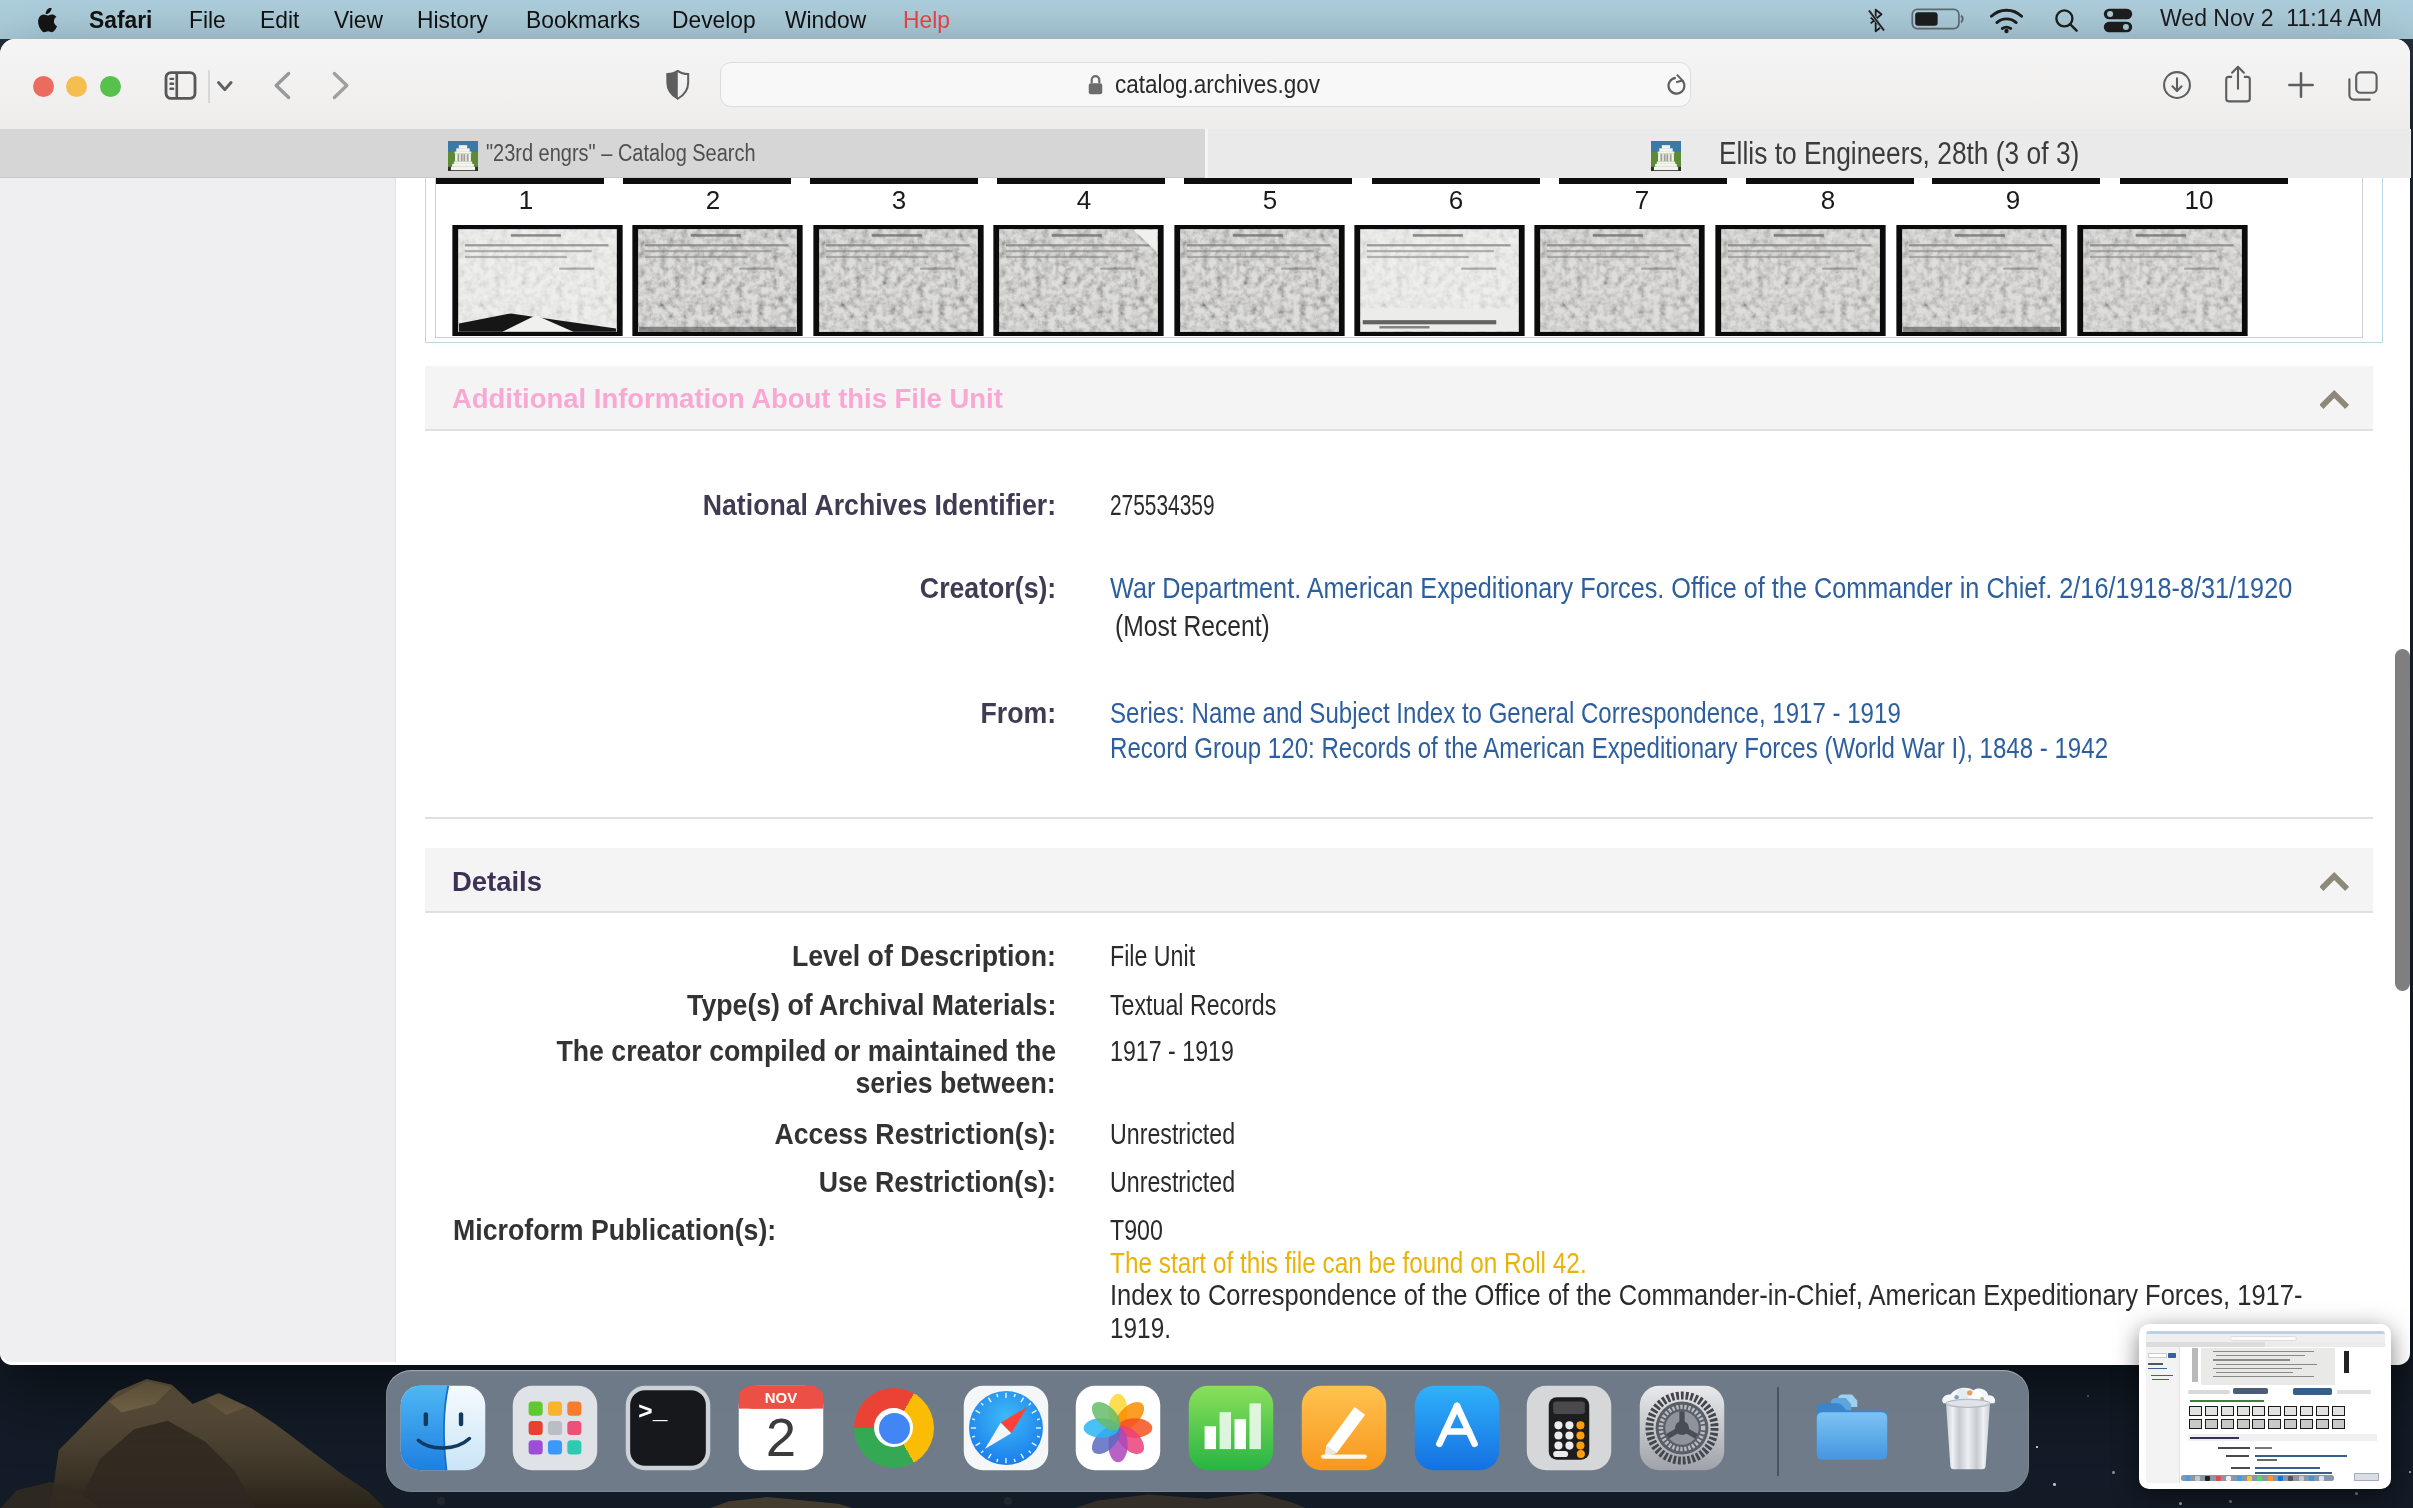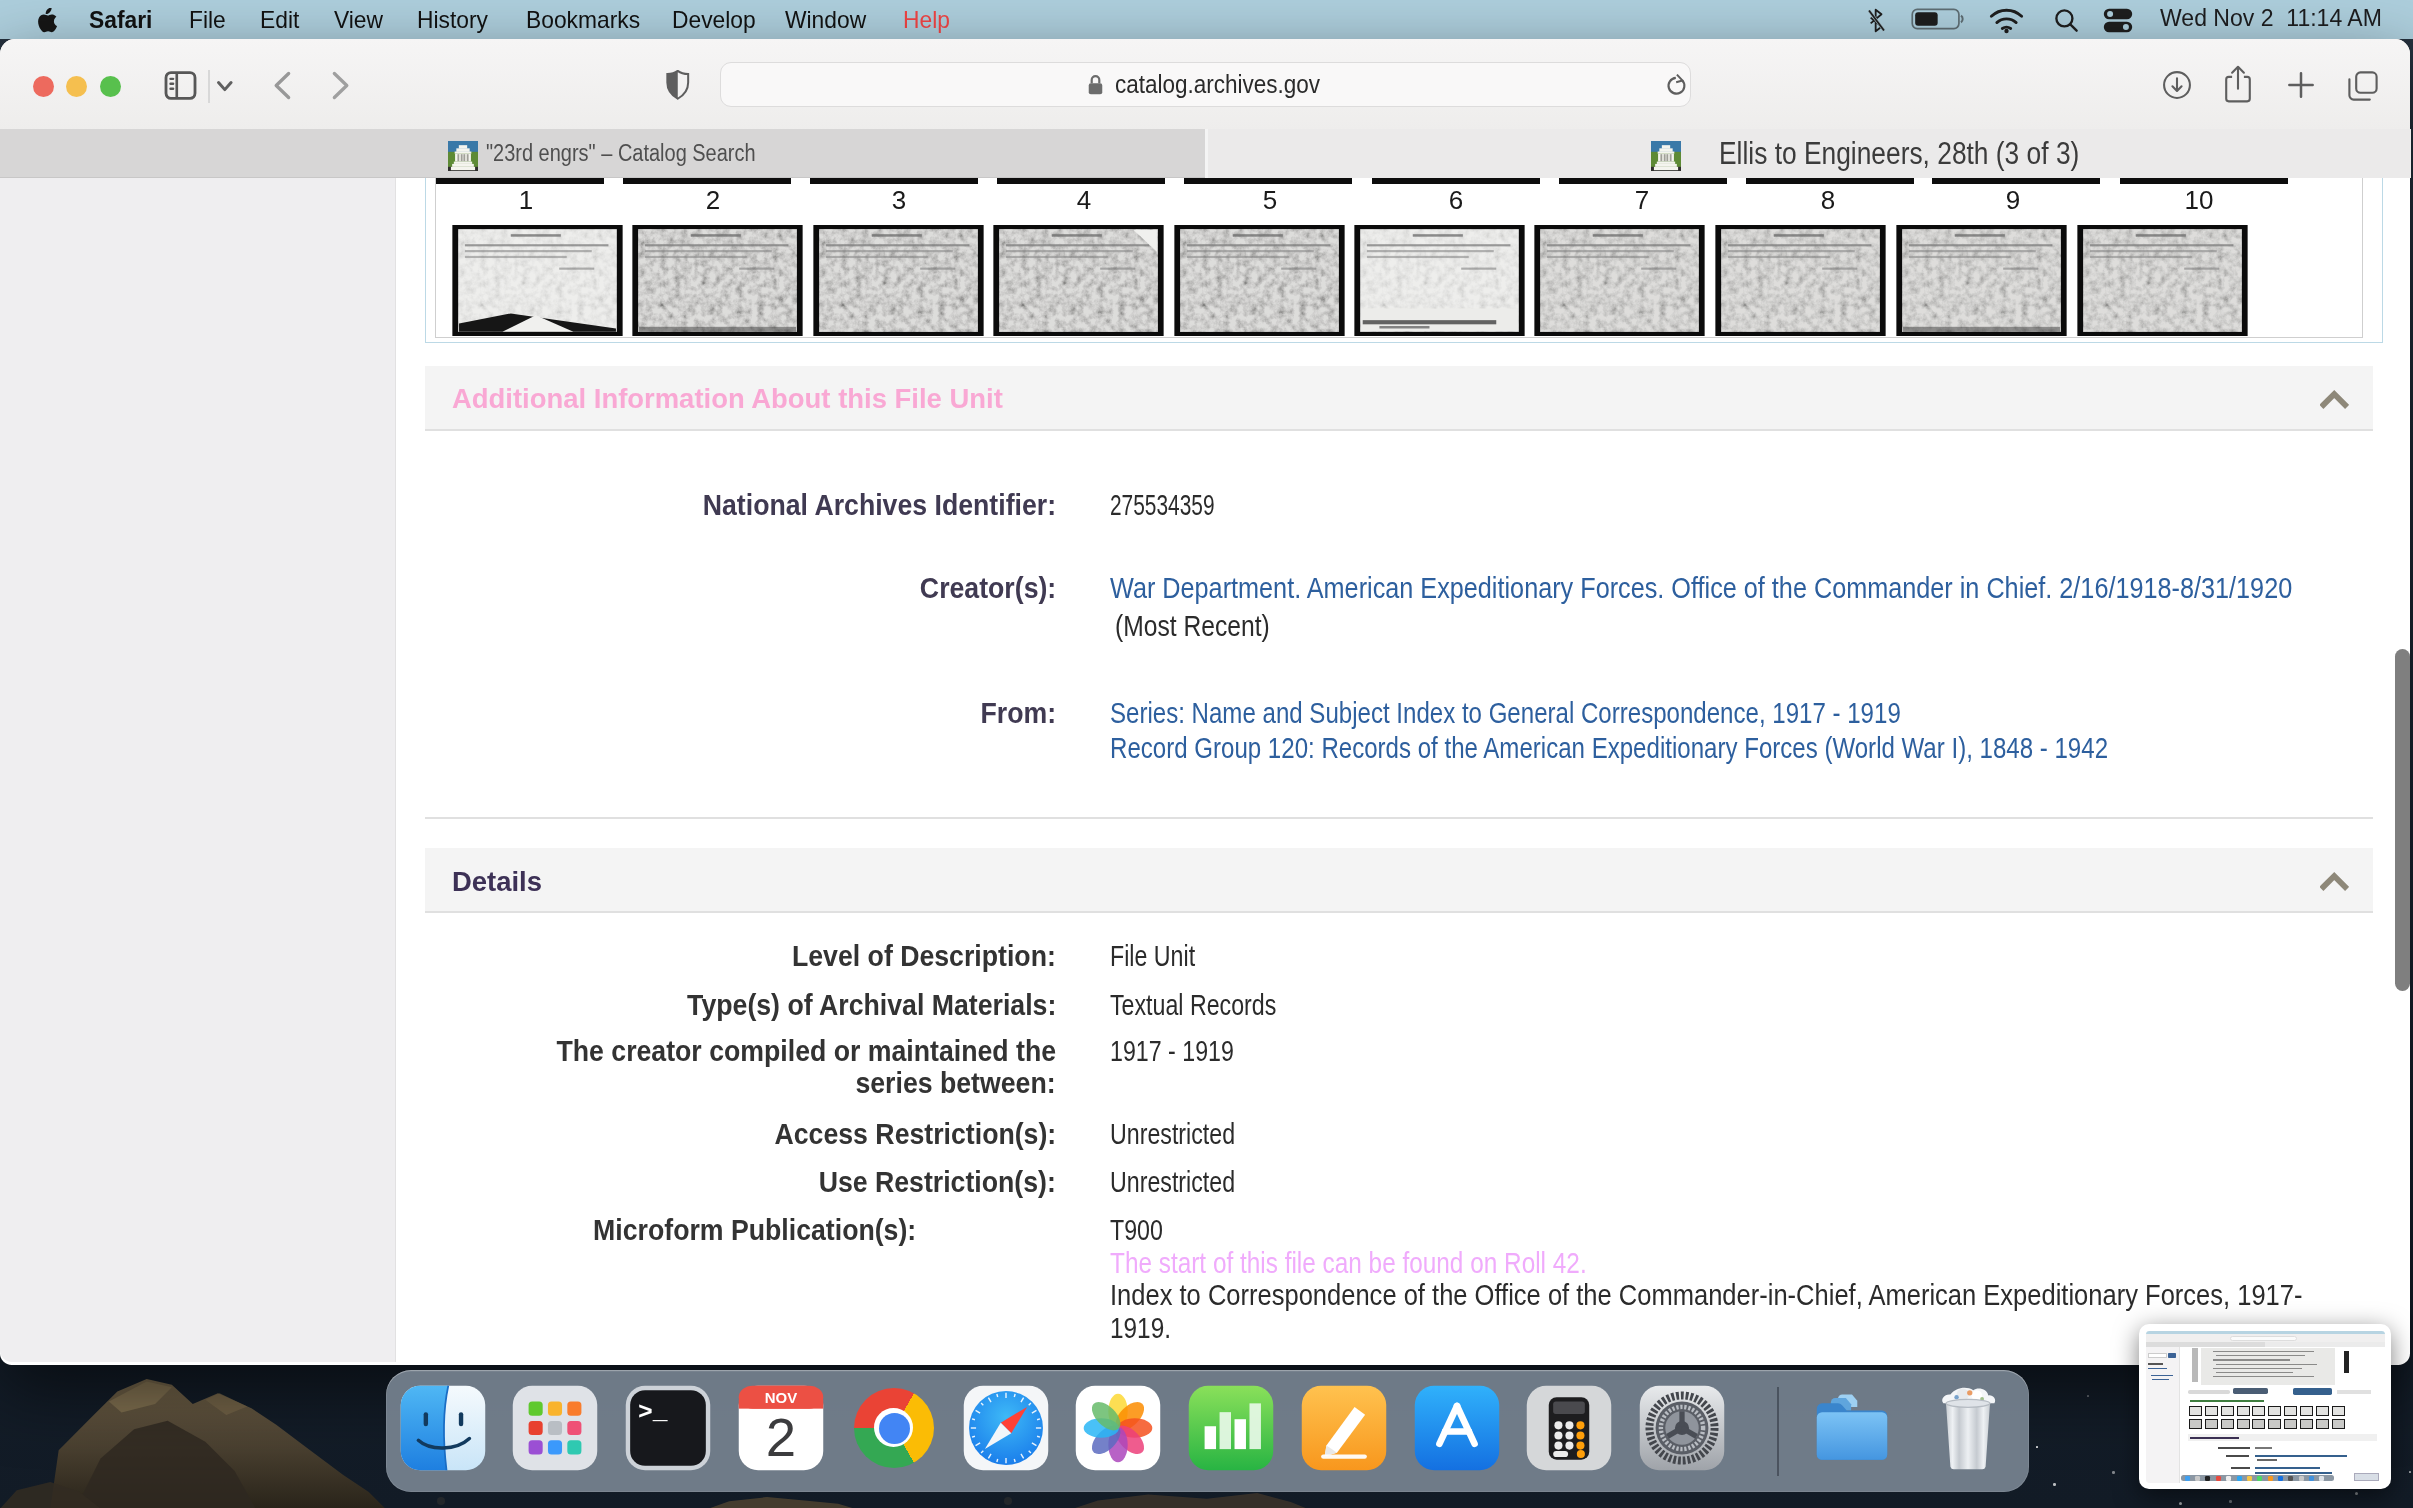--- a/index.html
+++ b/index.html
@@ -384,23 +384,23 @@
     <div class="abs" style="left:1110px;top:942px;height:28.5px;line-height:28.5px;font-size:29px;color:#2b2b2b;"><span class="sx" style="--sx:0.8">File Unit</span></div>
     <div class="abs" style="left:425px;top:991px;width:631px;height:28.5px;line-height:28.5px;text-align:right;font-size:29px;font-weight:bold;color:#333333;"><span class="sxr" style="--sx:0.92">Type(s) of Archival Materials:</span></div>
     <div class="abs" style="left:1110px;top:991px;height:28.5px;line-height:28.5px;font-size:29px;color:#2b2b2b;"><span class="sx" style="--sx:0.8">Textual Records</span></div>
     <div class="abs" style="left:425px;top:1037px;width:631px;height:28.5px;line-height:28.5px;text-align:right;font-size:29px;font-weight:bold;color:#333333;"><span class="sxr" style="--sx:0.92">The creator compiled or maintained the</span></div>
     <div class="abs" style="left:1110px;top:1037px;height:28.5px;line-height:28.5px;font-size:29px;color:#2b2b2b;"><span class="sx" style="--sx:0.8">1917 - 1919</span></div>
     <div class="abs" style="left:425px;top:1069px;width:631px;height:28.5px;line-height:28.5px;text-align:right;font-size:29px;font-weight:bold;color:#333333;"><span class="sxr" style="--sx:0.92">series between:</span></div>
     <div class="abs" style="left:425px;top:1120px;width:631px;height:28.5px;line-height:28.5px;text-align:right;font-size:29px;font-weight:bold;color:#333333;"><span class="sxr" style="--sx:0.92">Access Restriction(s):</span></div>
     <div class="abs" style="left:1110px;top:1120px;height:28.5px;line-height:28.5px;font-size:29px;color:#2b2b2b;"><span class="sx" style="--sx:0.8">Unrestricted</span></div>
     <div class="abs" style="left:425px;top:1168px;width:631px;height:28.5px;line-height:28.5px;text-align:right;font-size:29px;font-weight:bold;color:#333333;"><span class="sxr" style="--sx:0.92">Use Restriction(s):</span></div>
     <div class="abs" style="left:1110px;top:1168px;height:28.5px;line-height:28.5px;font-size:29px;color:#2b2b2b;"><span class="sx" style="--sx:0.8">Unrestricted</span></div>
-    <div class="abs" style="left:425px;top:1216px;width:631px;height:28.5px;line-height:28.5px;text-align:center;font-size:29px;font-weight:bold;color:#333333;"><span class="sxr" style="--sx:0.92">Microform Publication(s):</span></div>
+    <div class="abs" style="left:425px;top:1216px;width:631px;height:28.5px;line-height:28.5px;text-align:left;font-size:29px;font-weight:bold;color:#333333;"><span class="sxr" style="--sx:0.92">Microform Publication(s):</span></div>
     <div class="abs" style="left:1110px;top:1216px;height:28.5px;line-height:28.5px;font-size:29px;color:#2b2b2b;"><span class="sx" style="--sx:0.8">T900</span></div>
-    <div class="abs" style="left:1110px;top:1249px;height:28.5px;line-height:28.5px;font-size:29px;color:#f0abfc;"><span class="sx" style="--sx:0.84">The start of this file can be found on Roll 42.</span></div>
+    <div class="abs" style="left:1110px;top:1249px;height:28.5px;line-height:28.5px;font-size:29px;color:#eab308;"><span class="sx" style="--sx:0.84">The start of this file can be found on Roll 42.</span></div>
     <div class="abs" style="left:1110px;top:1281px;height:28.5px;line-height:28.5px;font-size:29px;color:#2b2b2b;"><span class="sx" style="--sx:0.88">Index to Correspondence of the Office of the Commander-in-Chief, American Expeditionary Forces, 1917-</span></div>
     <div class="abs" style="left:1110px;top:1314px;height:28.5px;line-height:28.5px;font-size:29px;color:#2b2b2b;"><span class="sx" style="--sx:0.84">1919.</span></div>
   </div>
 
 <div class="abs" style="left:2395px;top:649px;width:15px;height:342px;border-radius:7.5px;background:#7f7f7f;"></div>
 
 <div class="abs" style="left:386px;top:1370px;width:1643px;height:122px;border-radius:25px;
   background:rgba(124,137,150,0.88);box-shadow:inset 0 1.3px 0 rgba(255,255,255,0.25), inset 0 0 0 0.8px rgba(255,255,255,0.12);"></div>
 <div class="abs" id="dock">
     <div class="abs" style="left:399px;top:1384px;width:88px;height:88px;"><svg width="88" height="88" viewBox="0 0 100 100">

